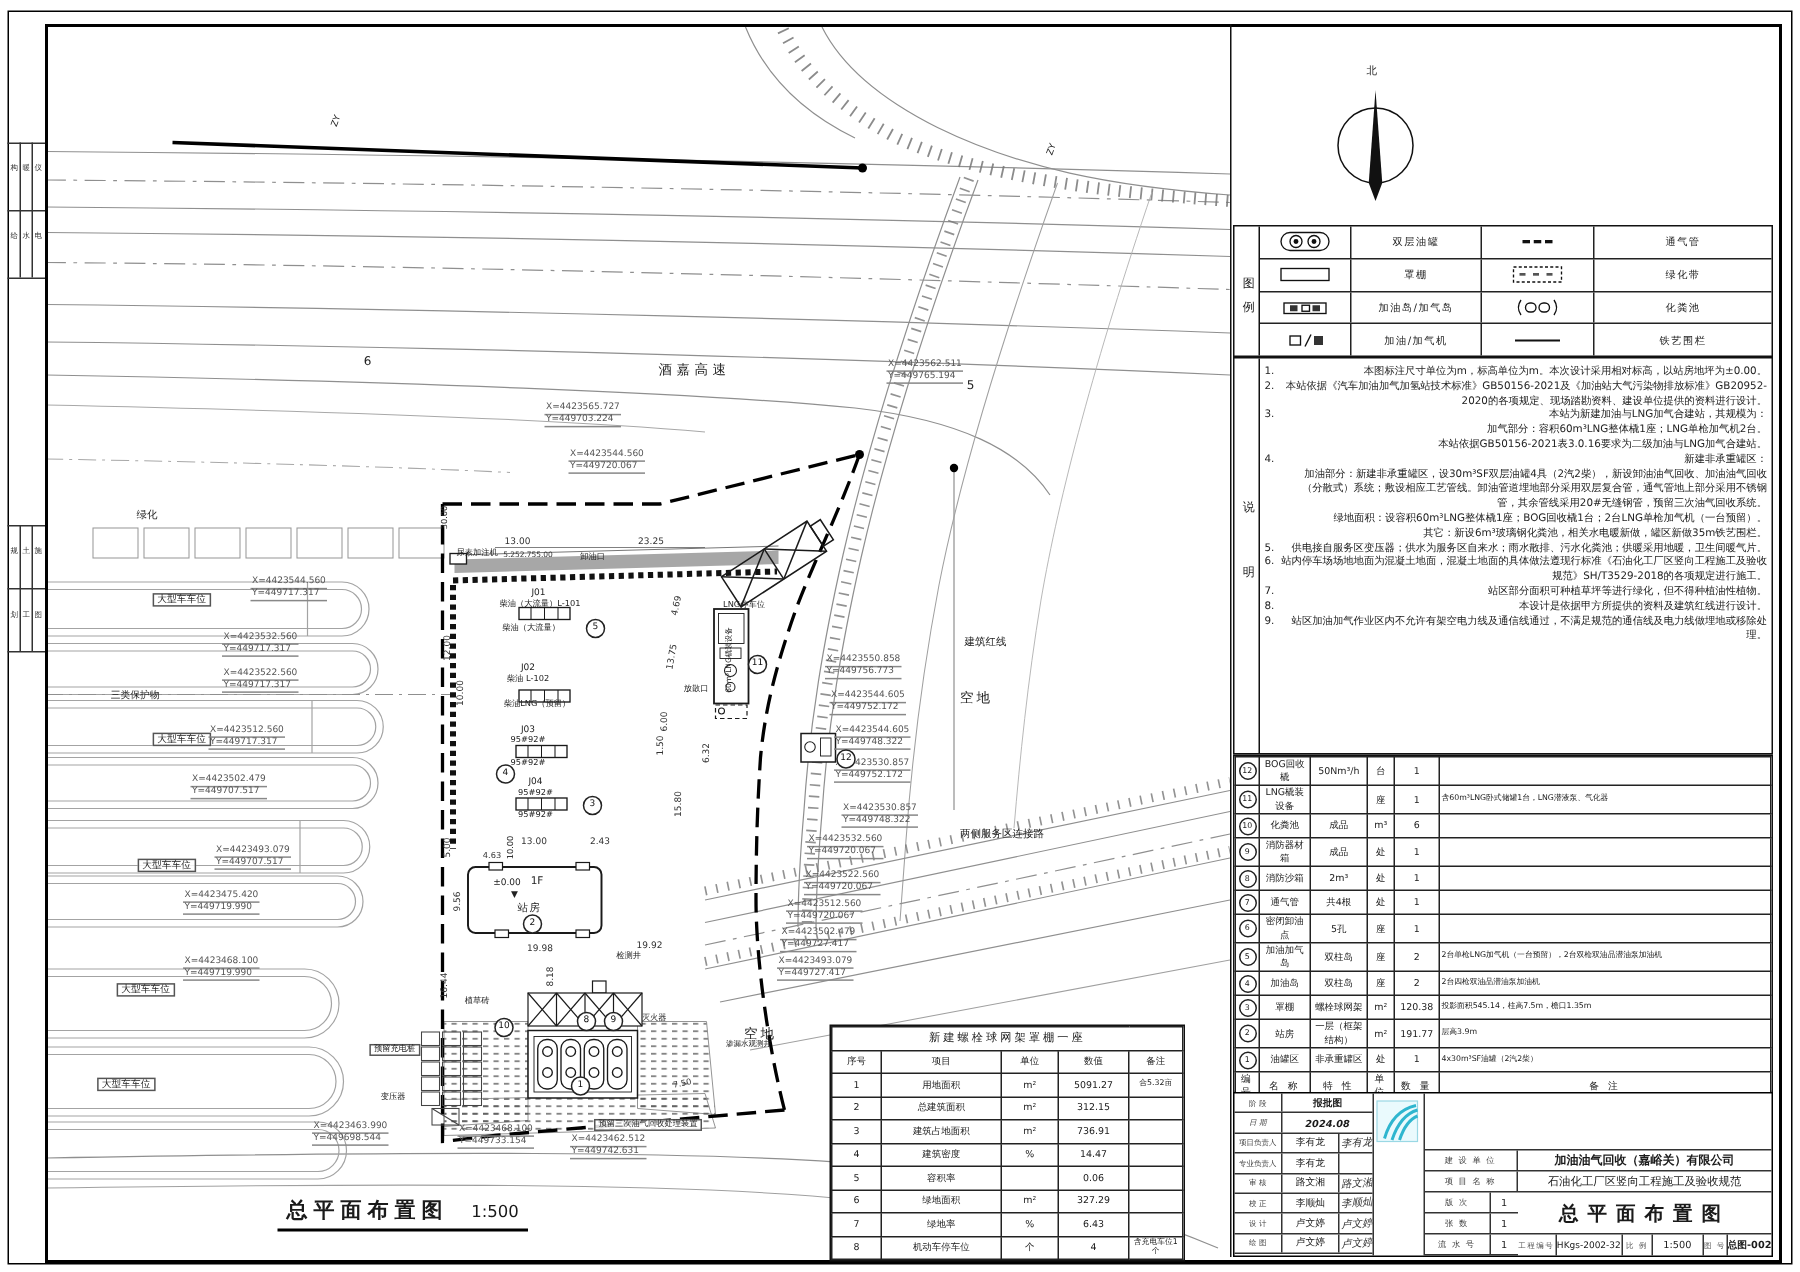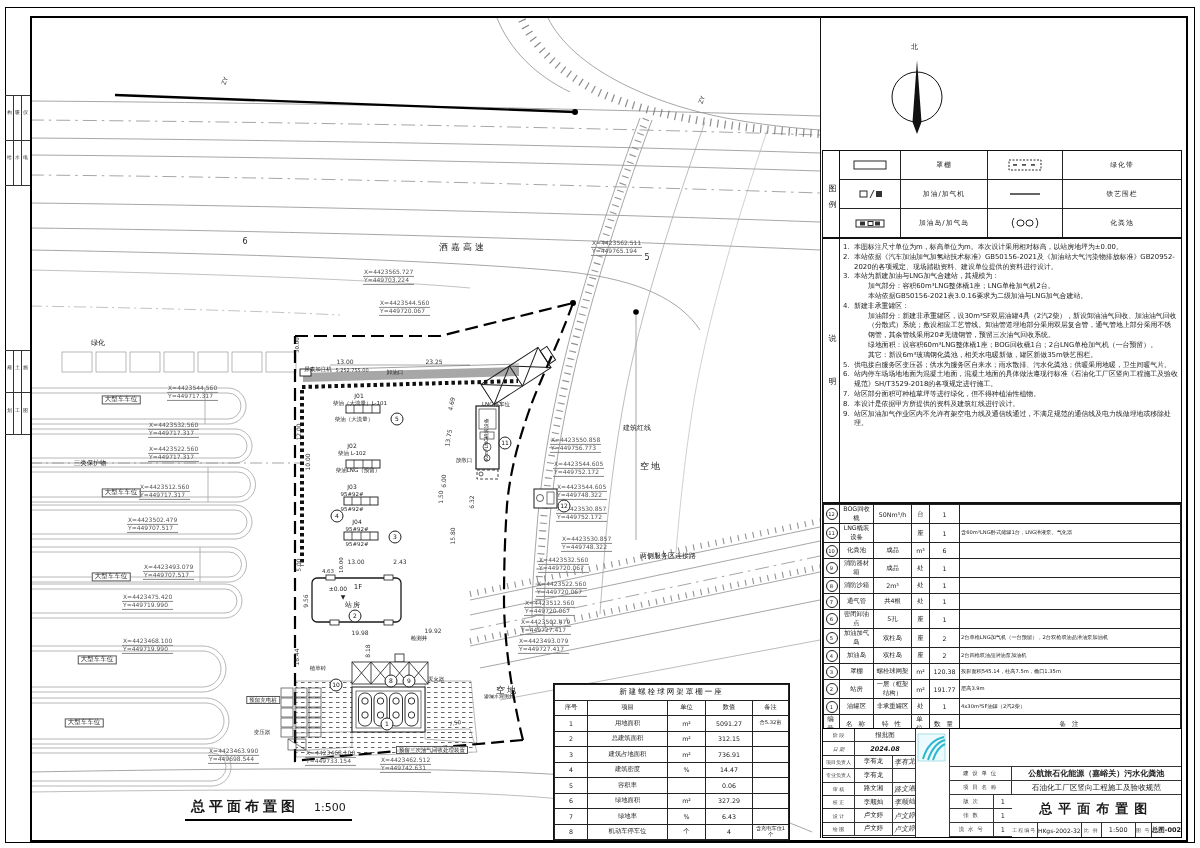--- a/index.html
+++ b/index.html
@@ -39,21 +39,21 @@
   .lg-row{flex:1;display:flex;border-bottom:0.7px solid #222;}
   .lg-row:last-child{border-bottom:none;}
   .lg-cell{border-right:0.7px solid #222;display:flex;align-items:center;justify-content:center;overflow:hidden;}
   .lg-cell:last-child{border-right:none;}
   .lg-sym1{width:60px;} .lg-txt1{width:86px;} .lg-sym2{width:74px;} .lg-txt2{flex:1;}
   .lg-txt1,.lg-txt2{font-size:6.8px;letter-spacing:1px;}
   
   #notes-lines{flex:1;padding:4px 3px 2px 3px;overflow:hidden;}
   .note-line{display:flex;font-size:6.9px;line-height:1.42;color:#222;}
   .note-n{width:11px;flex:none;}
-  .note-t{flex:1;}
+  .note-t{flex:1;text-align:right;}
   
   table.tbl{border-collapse:collapse;table-layout:fixed;width:100%;background:#fff;}
   table.tbl td{border:0.7px solid #222;font-size:6.3px;text-align:center;padding:0 1px;overflow:hidden;color:#1a1a1a;}
   #building-box td{height:15px;}
   #building-box td.rem{text-align:left;font-size:5.2px;line-height:1.15;white-space:normal;}
   #building-box td.hd{font-size:6.5px;letter-spacing:2px;}
   #building-box td.bt-title{font-size:8px;letter-spacing:5px;height:16px;border-bottom:none;}
   .cnum{display:inline-flex;width:10px;height:10px;border:0.8px solid #222;border-radius:50%;
         align-items:center;justify-content:center;font-size:5.2px;}
   #econ-box{left:553px;top:683px;width:237px;background:#fff;}
@@ -310,21 +310,21 @@
     <div class="mchar" style="left: 17.5px; top: 410px;">工</div>
     <div class="mchar" style="left: 25.5px; top: 410px;">图</div>
   </div>
 
 <div class="abs" style="left:911px;top:42px;font-size:7px;color:#222;">北</div>
 
 <div class="abs" id="plan-labels">
     <div class="lbl" style="left: 463px; top: 248px; font-size: 9px; letter-spacing: 3px; transform: translate(-50%, -50%);">酒嘉高速</div>
     <div class="lbl" style="left: 651px; top: 467px; font-size: 9px; letter-spacing: 2px; transform: translate(-50%, -50%);">空地</div>
     <div class="lbl" style="left: 507px; top: 691px; font-size: 9px; letter-spacing: 2px; transform: translate(-50%, -50%);">空地</div>
-    <div class="lbl" style="left: 637px; top: 429px; font-size: 7px; transform: translate(-50%, -50%);">建筑红线</div>
+    <div class="lbl" style="left: 657px; top: 429px; font-size: 7px; transform: translate(-50%, -50%);">建筑红线</div>
     <div class="lbl" style="left: 668px; top: 557px; font-size: 7px; transform: translate(-50%, -50%);">两侧服务区连接路</div>
     <div class="lbl" style="left: 245px; top: 242px; font-size: 8px; transform: translate(-50%, -50%);">6</div>
     <div class="lbl" style="left: 647px; top: 258px; font-size: 8px; transform: translate(-50%, -50%);">5</div>
     <div class="lbl" style="left: 225px; top: 81px; font-size: 6px; transform: translate(-50%, -50%) rotate(-70deg);">ZY</div>
     <div class="lbl" style="left: 702px; top: 100px; font-size: 6px; transform: translate(-50%, -50%) rotate(-70deg);">ZY</div>
     <div class="lbl" style="left: 98px; top: 344px; font-size: 7px; transform: translate(-50%, -50%);">绿化</div>
     <div class="lbl box" style="left: 121px; top: 400px; font-size: 6.5px; transform: translate(-50%, -50%);">大型车车位</div>
     <div class="lbl" style="left: 90px; top: 464px; font-size: 6.5px; transform: translate(-50%, -50%);">三类保护物</div>
     <div class="lbl box" style="left: 121px; top: 493px; font-size: 6.5px; transform: translate(-50%, -50%);">大型车车位</div>
     <div class="lbl box" style="left: 111px; top: 577px; font-size: 6.5px; transform: translate(-50%, -50%);">大型车车位</div>
@@ -497,70 +497,90 @@
 </div>
 
 <div class="abs panel" id="legend-box">
   <div class="sidebar">
     <div class="vlabel">图例</div>
   </div>
   <div id="legend-rows">
       <div class="lg-row">
         <div class="lg-cell lg-sym1">
           <svg width="36" height="16" viewBox="0 0 36 16" fill="none" stroke="#111" stroke-width="0.9">
+            <rect x="2" y="2" width="32" height="12" rx="6"></rect>
+            <circle cx="12" cy="8" r="4"></circle>
+            <circle cx="12" cy="8" r="1.2" fill="#111"></circle>
+            <circle cx="24" cy="8" r="4"></circle>
+            <circle cx="24" cy="8" r="1.2" fill="#111"></circle>
+          </svg>
+        </div>
+        <div class="lg-cell lg-txt1">双层油罐</div>
+        <div class="lg-cell lg-sym2">
+          <svg width="36" height="16" viewBox="0 0 36 16" fill="none" stroke="#111" stroke-width="0.9">
+            <rect x="8" y="7" width="5" height="2.2" fill="#111" stroke="none"></rect>
+            <rect x="15.5" y="7" width="5" height="2.2" fill="#111" stroke="none"></rect>
+            <rect x="23" y="7" width="5" height="2.2" fill="#111" stroke="none"></rect>
+          </svg>
+        </div>
+        <div class="lg-cell lg-txt2">通气管</div>
+      </div>
+      <div class="lg-row">
+        <div class="lg-cell lg-sym1">
+          <svg width="36" height="16" viewBox="0 0 36 16" fill="none" stroke="#111" stroke-width="0.9">
             <rect x="2" y="4" width="32" height="8" fill="#fff"></rect>
           </svg>
         </div>
         <div class="lg-cell lg-txt1">罩棚</div>
         <div class="lg-cell lg-sym2">
           <svg width="36" height="16" viewBox="0 0 36 16" fill="none" stroke="#111" stroke-width="0.9">
             <rect x="2" y="3" width="32" height="10" stroke-dasharray="2,1.5"></rect>
             <rect x="6" y="7" width="4" height="1.8" fill="#555" stroke="none"></rect>
             <rect x="15" y="7" width="4" height="1.8" fill="#555" stroke="none"></rect>
             <rect x="24" y="7" width="4" height="1.8" fill="#555" stroke="none"></rect>
           </svg>
         </div>
         <div class="lg-cell lg-txt2">绿化带</div>
       </div>
       <div class="lg-row">
         <div class="lg-cell lg-sym1">
           <svg width="36" height="16" viewBox="0 0 36 16" fill="none" stroke="#111" stroke-width="0.9">
-            <rect x="8" y="5" width="7" height="6" fill="#fff"></rect>
-            <line x1="18" y1="12" x2="22" y2="4"></line>
-            <rect x="24" y="5" width="6" height="6" fill="#333" stroke="none"></rect>
-          </svg>
-        </div>
-        <div class="lg-cell lg-txt1">加油/加气机</div>
-        <div class="lg-cell lg-sym2">
-          <svg width="36" height="16" viewBox="0 0 36 16" fill="none" stroke="#111" stroke-width="0.9">
-            <line x1="3" y1="8" x2="33" y2="8" stroke-width="1.3"></line>
-          </svg>
-        </div>
-        <div class="lg-cell lg-txt2">铁艺围栏</div>
-      </div>
-      <div class="lg-row">
-        <div class="lg-cell lg-sym1">
-          <svg width="36" height="16" viewBox="0 0 36 16" fill="none" stroke="#111" stroke-width="0.9">
             <rect x="4" y="5" width="28" height="7" fill="#fff"></rect>
             <rect x="8" y="6.5" width="5" height="4" fill="#333" stroke="none"></rect>
             <rect x="16" y="6.5" width="5" height="4"></rect>
             <rect x="23" y="6.5" width="5" height="4" fill="#333" stroke="none"></rect>
           </svg>
         </div>
         <div class="lg-cell lg-txt1">加油岛/加气岛</div>
         <div class="lg-cell lg-sym2">
           <svg width="36" height="16" viewBox="0 0 36 16" fill="none" stroke="#111" stroke-width="0.9">
             <path d="M7,3 q-3.5,5 0,10" fill="none"></path>
             <path d="M29,3 q3.5,5 0,10" fill="none"></path>
             <rect x="10" y="5" width="7" height="6" rx="3"></rect>
             <rect x="19" y="5" width="7" height="6" rx="3"></rect>
           </svg>
         </div>
         <div class="lg-cell lg-txt2">化粪池</div>
       </div>
+      <div class="lg-row">
+        <div class="lg-cell lg-sym1">
+          <svg width="36" height="16" viewBox="0 0 36 16" fill="none" stroke="#111" stroke-width="0.9">
+            <rect x="8" y="5" width="7" height="6" fill="#fff"></rect>
+            <line x1="18" y1="12" x2="22" y2="4"></line>
+            <rect x="24" y="5" width="6" height="6" fill="#333" stroke="none"></rect>
+          </svg>
+        </div>
+        <div class="lg-cell lg-txt1">加油/加气机</div>
+        <div class="lg-cell lg-sym2">
+          <svg width="36" height="16" viewBox="0 0 36 16" fill="none" stroke="#111" stroke-width="0.9">
+            <line x1="3" y1="8" x2="33" y2="8" stroke-width="1.3"></line>
+          </svg>
+        </div>
+        <div class="lg-cell lg-txt2">铁艺围栏</div>
+      </div>
     </div>
 </div>
 
 <div class="abs panel" id="notes-box">
   <div class="sidebar">
     <div class="vlabel">说明</div>
   </div>
   <div id="notes-lines">
       <div class="note-line">
         <div class="note-n">1.</div>
@@ -579,21 +599,21 @@
         <div class="note-t">加气部分：容积60m³LNG整体橇1座；LNG单枪加气机2台。</div>
       </div>
       <div class="note-line" style="padding-left: 14px;">
         <div class="note-n"></div>
         <div class="note-t">本站依据GB50156-2021表3.0.16要求为二级加油与LNG加气合建站。</div>
       </div>
       <div class="note-line">
         <div class="note-n">4.</div>
         <div class="note-t">新建非承重罐区：</div>
       </div>
-      <div class="note-line" style="padding-left: 14px;">
+      <div class="note-line" style="padding-left: 14px; flex-direction: column;">
         <div class="note-n"></div>
         <div class="note-t">加油部分：新建非承重罐区，设30m³SF双层油罐4具（2汽2柴），新设卸油油气回收、加油油气回收（分散式）系统；敷设相应工艺管线。卸油管道埋地部分采用双层复合管，通气管地上部分采用不锈钢管，其余管线采用20#无缝钢管，预留三次油气回收系统。</div>
       </div>
       <div class="note-line" style="padding-left: 14px;">
         <div class="note-n"></div>
         <div class="note-t">绿地面积：设容积60m³LNG整体橇1座；BOG回收橇1台；2台LNG单枪加气机（一台预留）。</div>
       </div>
       <div class="note-line" style="padding-left: 14px;">
         <div class="note-n"></div>
         <div class="note-t">其它：新设6m³玻璃钢化粪池，相关水电暖新做，罐区新做35m铁艺围栏。</div>
@@ -820,21 +840,21 @@
           <td class="rem2">含充电车位1个</td>
         </tr>
       </tbody>
     </table>
   </div>
 
 <div class="abs" id="titleblock">
     <div class="tb-col" style="width: 93px;">
       <div class="tb-row" style="height: 13.4px;">
         <div class="tb-cell" style="width: 32px; font-size: 5px; color: rgb(68, 68, 68);">阶 段</div>
-        <div class="tb-cell" style="flex: 1 1 0%; font-size: 6.5px; font-weight: 400; border-right: none;">报批图</div>
+        <div class="tb-cell" style="flex: 1 1 0%; font-size: 6.5px; font-weight: 700; border-right: none;">报批图</div>
       </div>
       <div class="tb-row" style="height: 13.4px; font-style: italic;">
         <div class="tb-cell" style="width: 32px; font-size: 5px; color: rgb(68, 68, 68);">日 期</div>
         <div class="tb-cell" style="flex: 1 1 0%; font-size: 6.5px; font-weight: 600; border-right: none;">2024.08</div>
       </div>
       <div class="tb-row" style="height: 13.4px;">
         <div class="tb-cell" style="width: 32px; font-size: 5px; color: rgb(68, 68, 68);">项目负责人</div>
         <div class="tb-cell" style="width: 38px; font-size: 6.5px;">李有龙</div>
         <div class="tb-cell" style="flex: 1 1 0%; border-right: none;">
           <div class="sig">李有龙</div>
@@ -902,21 +922,21 @@
             <div class="tb-cell" style="font-size: 5.5px; color: rgb(68, 68, 68); letter-spacing: 1px; width: 44px;">张  数</div>
             <div class="tb-cell" style="flex: 1 1 0%; font-size: 6.5px; border-right: none;">1</div>
           </div>
           <div class="tb-row" style="height: 14px;">
             <div class="tb-cell" style="font-size: 5.5px; color: rgb(68, 68, 68); letter-spacing: 1px; width: 44px;">流 水 号</div>
             <div class="tb-cell" style="flex: 1 1 0%; font-size: 6.5px; border-right: none;">1</div>
           </div>
         </div>
         <div class="tb-col" style="flex: 1 1 0%;">
           <div class="tb-row" style="height: 14px;">
-            <div class="tb-cell" style="flex: 1 1 0%; font-size: 8px; font-weight: 600; border-right: none;">公航旅石化能源（嘉峪关）污水化粪池</div>
+            <div class="tb-cell" style="flex: 1 1 0%; font-size: 8px; font-weight: 600; border-right: none;">加油油气回收（嘉峪关）有限公司</div>
           </div>
           <div class="tb-row" style="height: 14px;">
             <div class="tb-cell" style="flex: 1 1 0%; font-size: 7.6px; border-right: none;">石油化工厂区竖向工程施工及验收规范</div>
           </div>
           <div class="tb-row" style="height: 28px;">
             <div class="tb-cell" style="flex: 1 1 0%; font-size: 13px; font-weight: 600; letter-spacing: 6px; border-right: none;">总平面布置图</div>
           </div>
           <div class="tb-row" style="height: 14px; border-bottom: none;">
             <div class="tb-cell" style="width: 26px; font-size: 5px; color: rgb(85, 85, 85); letter-spacing: 1px;">工程编号</div>
             <div class="tb-cell" style="width: 44px; font-size: 6px;">HKgs-2002-32</div>

